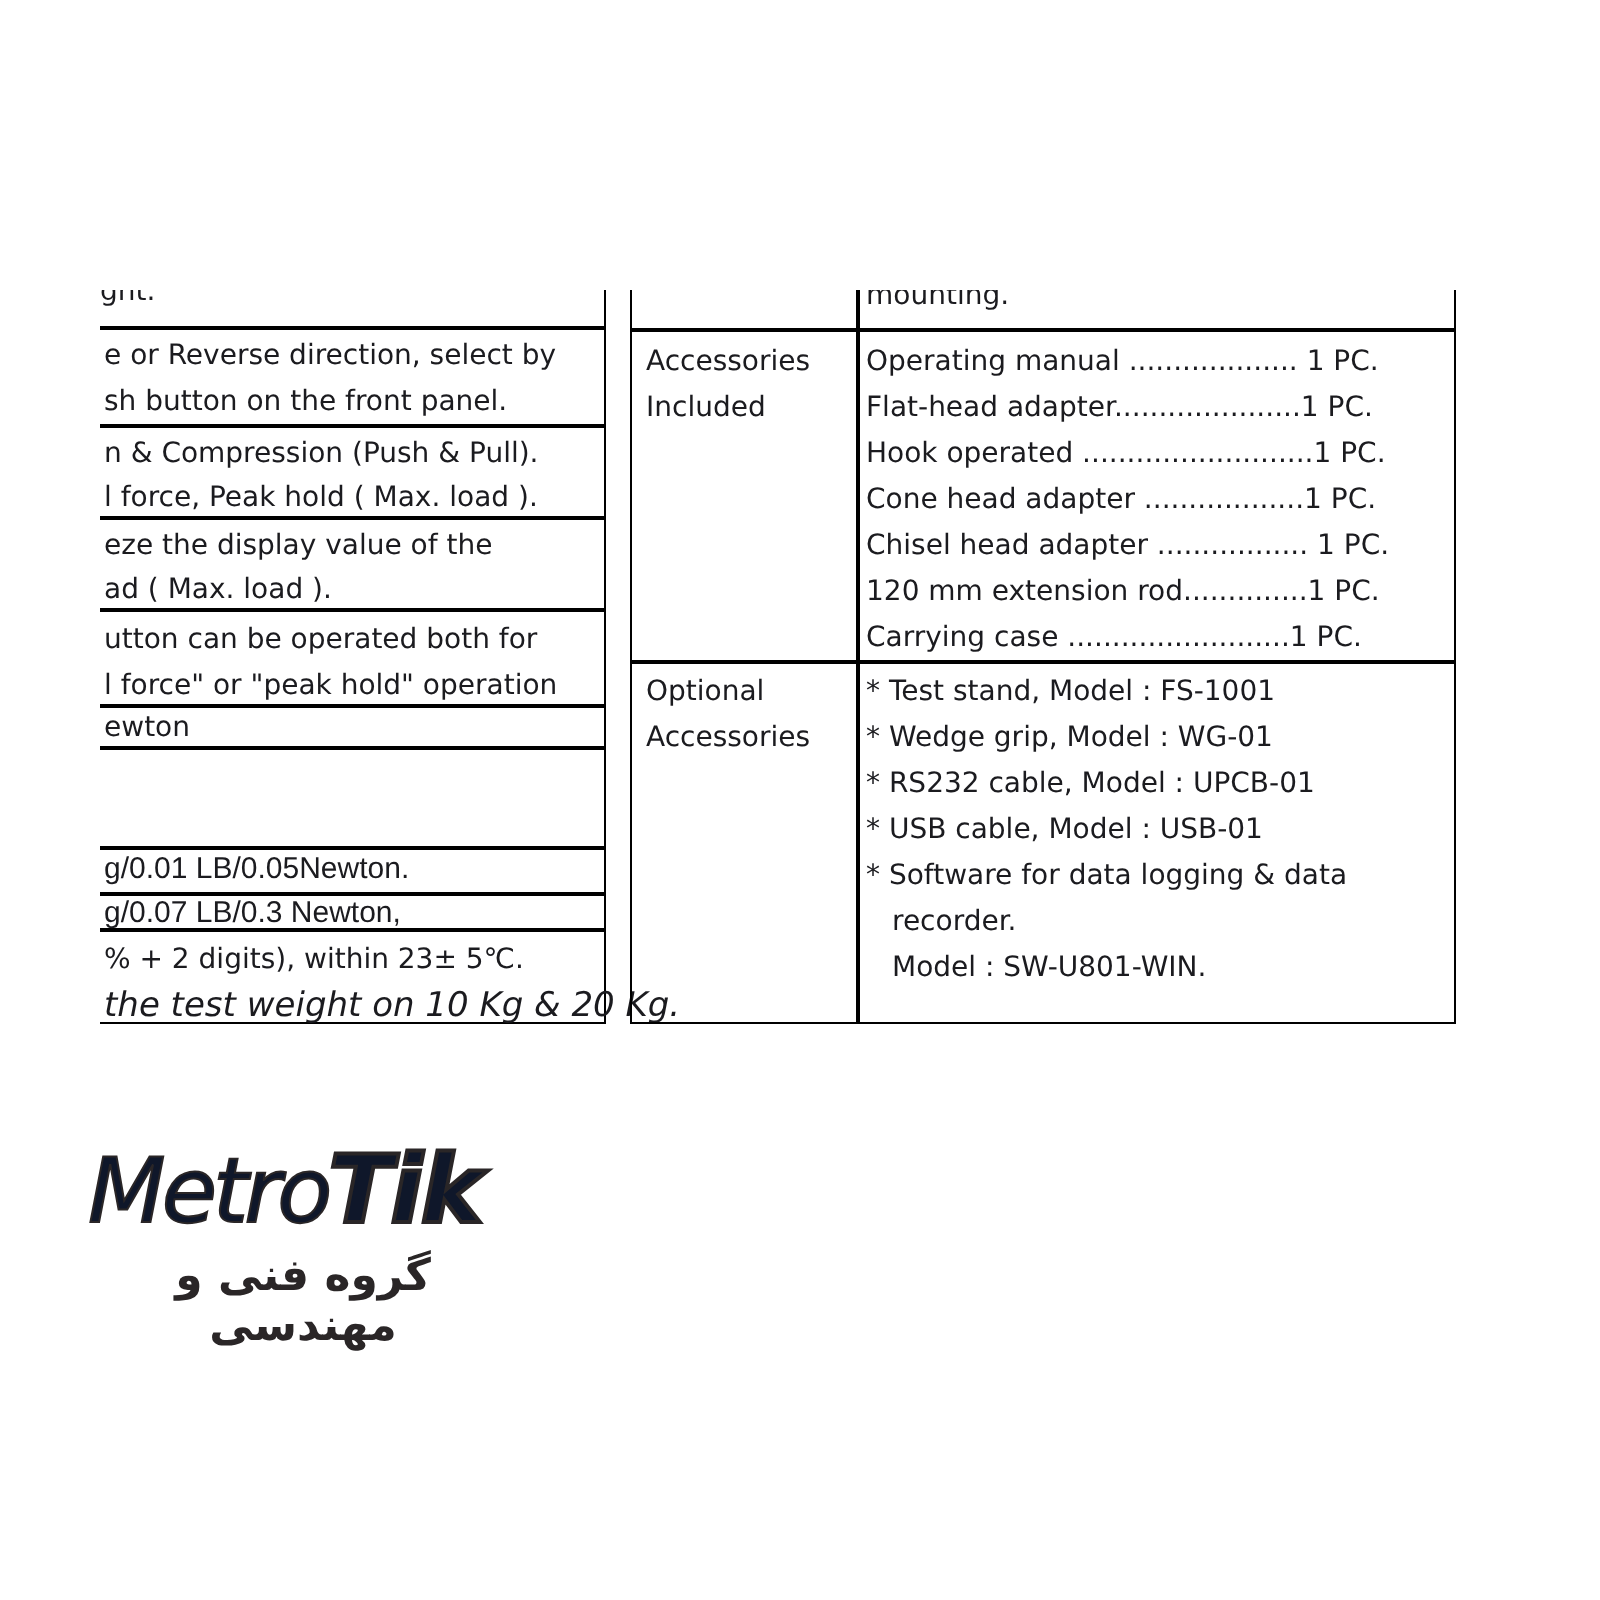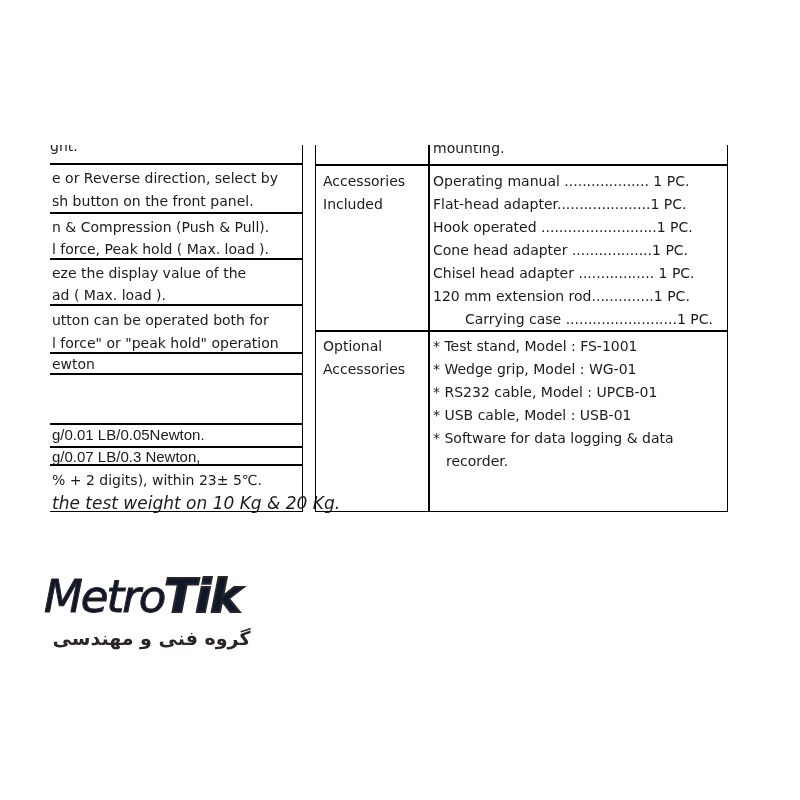--- a/index.html
+++ b/index.html
@@ -45,21 +45,21 @@
   .logo-metro {
     font-style:italic; font-size:45px; line-height:48px;
     letter-spacing:-2px; -webkit-text-stroke:1px #2a2627;
   }
   .logo-tik {
     font-style:italic; font-weight:bold; font-size:47px; line-height:48px;
     letter-spacing:-1px; -webkit-text-stroke:2px #2a2627;
   }
   .logo-fa {
     margin-top:6px; direction:rtl; text-align:center;
-    font-weight:bold; font-size:19px; letter-spacing:1px;
+    font-weight:bold; font-size:22px; letter-spacing:1px;
     color:#2a2627; font-family:"DejaVu Sans", sans-serif;
   }
 </style>
 </head>
 <body>
 
 <div class="page">
 
   <div class="tbl tbl-left">
 
@@ -111,31 +111,32 @@
 
     <span class="ln r-label" style="top:28px;">Accessories</span>
     <span class="ln r-label" style="top:51px;">Included</span>
 
     <span class="ln r-item" style="top:28px;">Operating manual ................... 1 PC.</span>
     <span class="ln r-item" style="top:51px;">Flat-head adapter.....................1 PC.</span>
     <span class="ln r-item" style="top:74px;">Hook operated ..........................1 PC.</span>
     <span class="ln r-item" style="top:97px;">Cone head adapter ..................1 PC.</span>
     <span class="ln r-item" style="top:120px;">Chisel head adapter ................. 1 PC.</span>
     <span class="ln r-item" style="top:143px;">120 mm extension rod..............1 PC.</span>
-    <span class="ln r-item" style="top:166px;margin-left:32px;">Carrying case .........................1 PC.</span>
+    <span class="ln r-item" style="top:166px;">Carrying case .........................1 PC.</span>
 
     <span class="ln r-label" style="top:193px;">Optional</span>
     <span class="ln r-label" style="top:216px;">Accessories</span>
 
     <span class="ln r-item" style="top:193px;">* Test stand, Model : FS-1001</span>
     <span class="ln r-item" style="top:216px;">* Wedge grip, Model : WG-01</span>
     <span class="ln r-item" style="top:239px;">* RS232 cable, Model : UPCB-01</span>
     <span class="ln r-item" style="top:262px;">* USB cable, Model : USB-01</span>
     <span class="ln r-item" style="top:285px;">* Software for data logging &amp; data</span>
     <span class="ln r-item-indent ln" style="top:308px;">recorder.</span>
+    <span class="ln r-item-indent ln" style="top:331px;">Model : SW-U801-WIN.</span>
   </div>
 
   <div class="logo-wrap">
     <div class="logo-line">
       <span class="logo-metro">Metro</span><span class="logo-tik">Tik</span>
     </div>
     <div class="logo-fa">گروه فنی و مهندسی</div>
   </div>
 
 </div>

